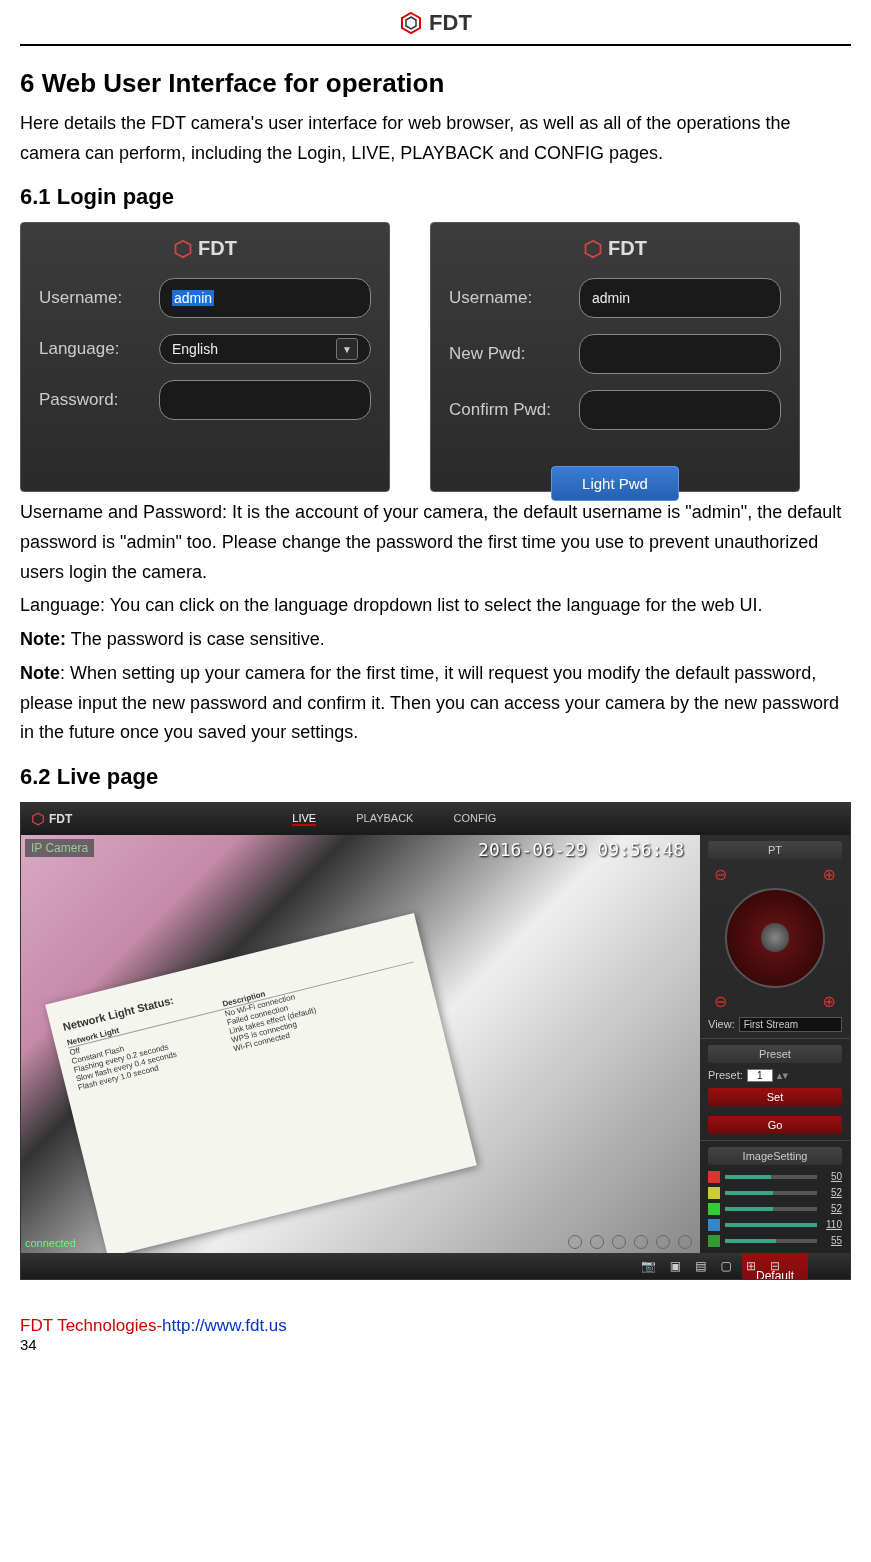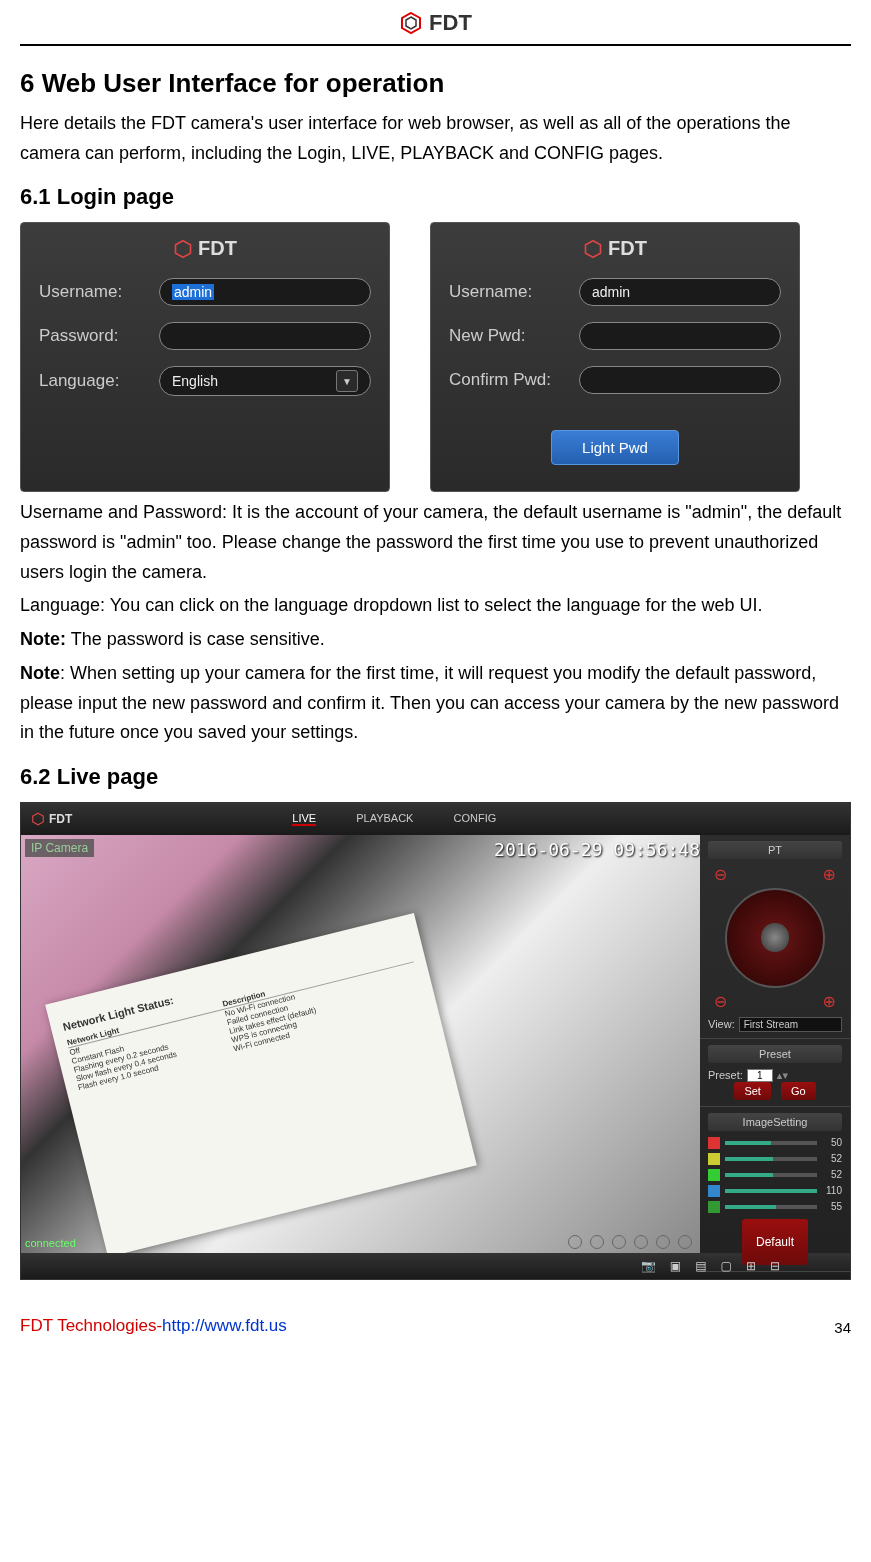--- a/index.html
+++ b/index.html
@@ -81,21 +81,21 @@
       margin-bottom: 16px;
     }
     .form-label {
       width: 120px;
       font-size: 17px;
       color: #ccc;
       text-align: left;
     }
     .pill-input {
       flex: 1;
-      height: 28px;
+      height: 40px;
       background: #1a1a1a;
       border: 1px solid #888;
       border-radius: 15px;
       padding: 0 12px;
       color: #eee;
       font-size: 14px;
       display: flex;
       align-items: center;
       position: relative;
     }
@@ -208,21 +208,21 @@
       flex: 1;
       background: linear-gradient(135deg, #d9a8c4 0%, #c68aa8 20%, #333 30%, #eee 55%, #888 100%);
       position: relative;
       overflow:hidden;
     }
     .ip-tag {
       position:absolute; top:4px; left:4px;
       background:rgba(80,80,80,.8); color:#9c9; font-size:12px; padding:2px 6px;
     }
     .timestamp {
-      position:absolute; top:4px; right:0;
+      position:absolute; top:4px; right:16px;
       color:#fff; font-family:monospace; font-size:18px;
       text-shadow:1px 1px 2px #000;
     }
     .paper {
       position:absolute;
       left:50px; top:120px;
       width:380px; height:260px;
       background:#f5f5f0;
       transform:rotate(-14deg);
       box-shadow:2px 2px 8px rgba(0,0,0,.4);
@@ -268,39 +268,39 @@
       width:30%; height:30%; border-radius:50%;
       background:radial-gradient(circle,#888,#333);
     }
     .zoom-row{display:flex;justify-content:space-between;padding:0 6px;}
     .zoom-row span{color:#c33;font-size:16px;}
     .view-row{display:flex;align-items:center;gap:4px;margin-top:6px;}
     .view-sel{flex:1;background:#111;border:1px solid #555;color:#ccc;font-size:10px;padding:1px 4px;}
     .preset-row{display:flex;align-items:center;gap:4px;margin-top:4px;}
     .preset-row input{width:26px;background:#fff;border:1px solid #777;font-size:10px;text-align:center;}
     .mini-btn{background:linear-gradient(#9a0e0e,#6e0a0a);color:#fff;border:none;border-radius:3px;padding:3px 10px;font-size:11px;}
-    .img-sliders .slider-row{display:flex;align-items:center;gap:5px;margin:4px 0;}
+    .img-sliders .slider-row{display:flex;align-items:center;gap:5px;margin:4px 0;text-decoration:underline;}
     .sq{width:12px;height:12px;}
     .bar{flex:1;height:4px;background:#555;position:relative;}
     .bar .fill{height:100%;background:#3a8;}
     .val{width:20px;text-align:right;font-size:10px;}
     .default-btn{background:linear-gradient(#9a0e0e,#6e0a0a);color:#fff;border:none;border-radius:3px;padding:16px 14px;font-size:12px;margin:6px auto 0;display:block;}
     .live-bottom{
       height:26px;background:linear-gradient(#333,#1a1a1a);
       display:flex;align-items:center;justify-content:space-between;
       padding:0 70px 0 0;color:#aaa;font-size:12px;
     }
     .bottom-icons{display:flex;gap:14px;}
     .bottom-icons span{color:#ccc;}
     .page-footer {
       margin: 12px 20px 16px 20px;
       display:flex;
       justify-content:space-between;
-      align-items:flex-end;
       font-size:17px;
+      flex-direction:column;
     }
     .footer-left{color:#d00000;}
     .footer-link{color:#0033cc;}
     .page-num{font-size:15px;color:#000;}
   </style>
 </head>
 <body>
 
 <div class="page-header">
   <div class="header-logo">
@@ -327,29 +327,29 @@
         </svg>
         <span>FDT</span>
       </div>
       <div class="form-row">
         <span class="form-label">Username:</span>
         <div class="pill-input selected">
           <span class="highlight">admin</span>
         </div>
       </div>
       <div class="form-row">
-        <span class="form-label">Password:</span>
-        <div class="pill-input"></div>
-      </div>
-      <div class="form-row">
         <span class="form-label">Language:</span>
         <div class="lang-select">
           <span>English</span>
           <span class="lang-btn">▼</span>
         </div>
+      </div>
+      <div class="form-row">
+        <span class="form-label">Password:</span>
+        <div class="pill-input"></div>
       </div>
     </div>
 
     <div class="panel">
       <div class="panel-logo">
         <svg width="20" height="20" viewBox="0 0 24 24">
           <polygon points="12,2 21,7 21,17 12,22 3,17 3,7" fill="none" stroke="#d44" stroke-width="2"></polygon>
         </svg>
         <span>FDT</span>
       </div>
@@ -456,21 +456,21 @@
             <div class="view-sel">First Stream</div>
           </div>
         </div>
         <div class="side-sec">
           <div class="side-title">Preset</div>
           <div class="preset-row">
             <span>Preset:</span>
             <input value="1" style="">
             <span style="color:#888">▴▾</span>
           </div>
-          <div style="display:flex;gap:10px;justify-content:center;margin-top:0;">
+          <div style="display:flex;gap:10px;justify-content:center;margin-top:6px;flex-direction:column;">
             <button class="mini-btn">Set</button>
             <button class="mini-btn">Go</button>
           </div>
         </div>
         <div class="side-sec img-sliders">
           <div class="side-title">ImageSetting</div>
           <div id="sliders-holder">
               <div class="slider-row">
                 <span class="sq" style="background:#d33"></span>
                 <div class="bar">

